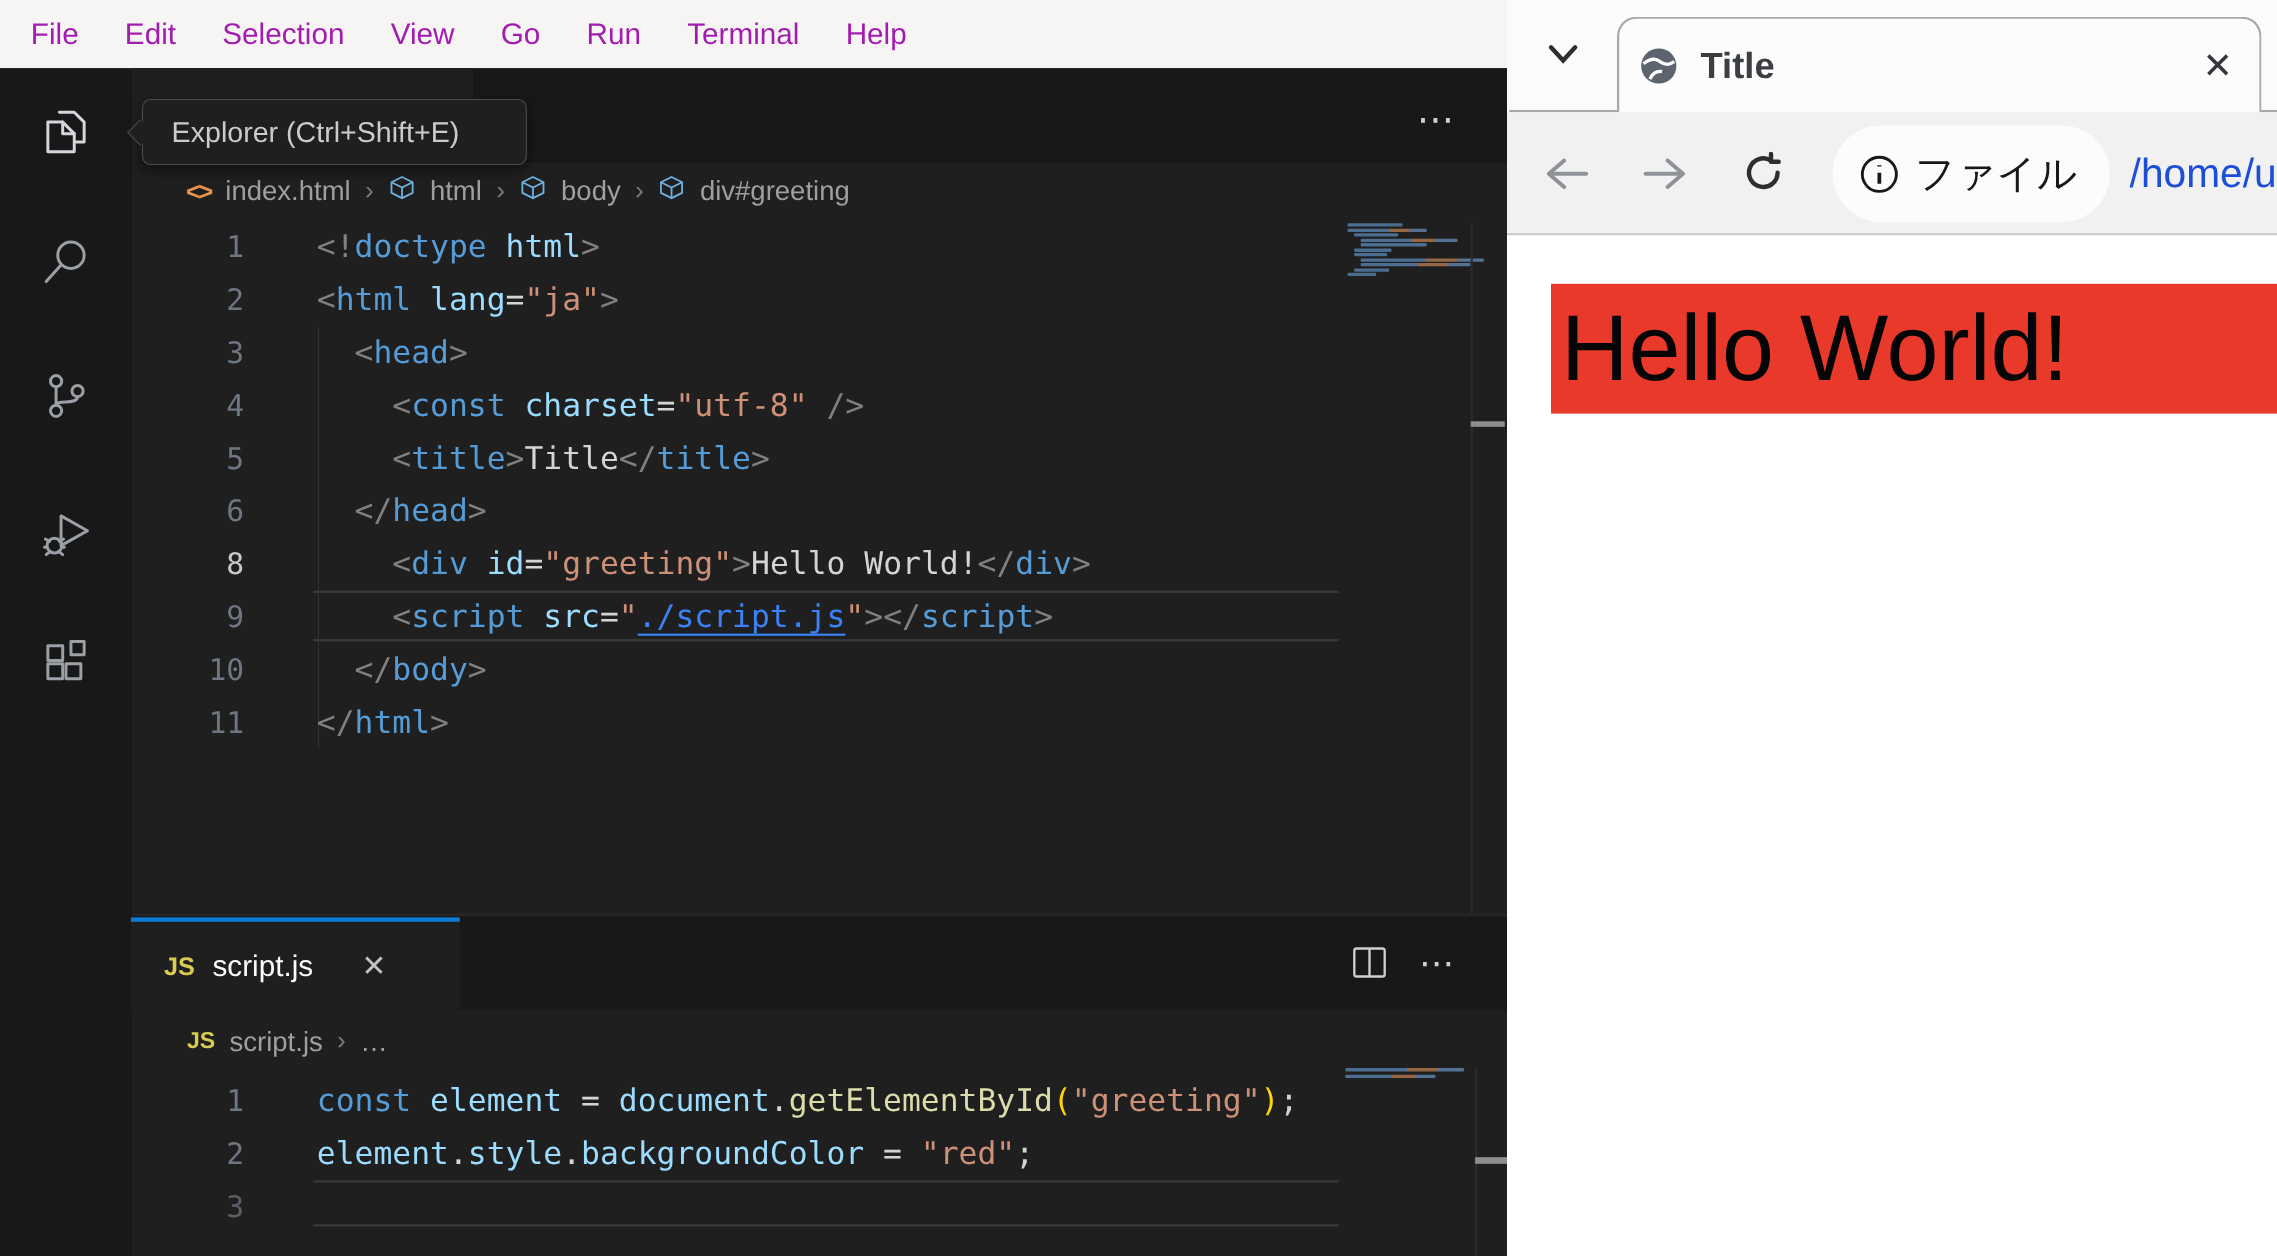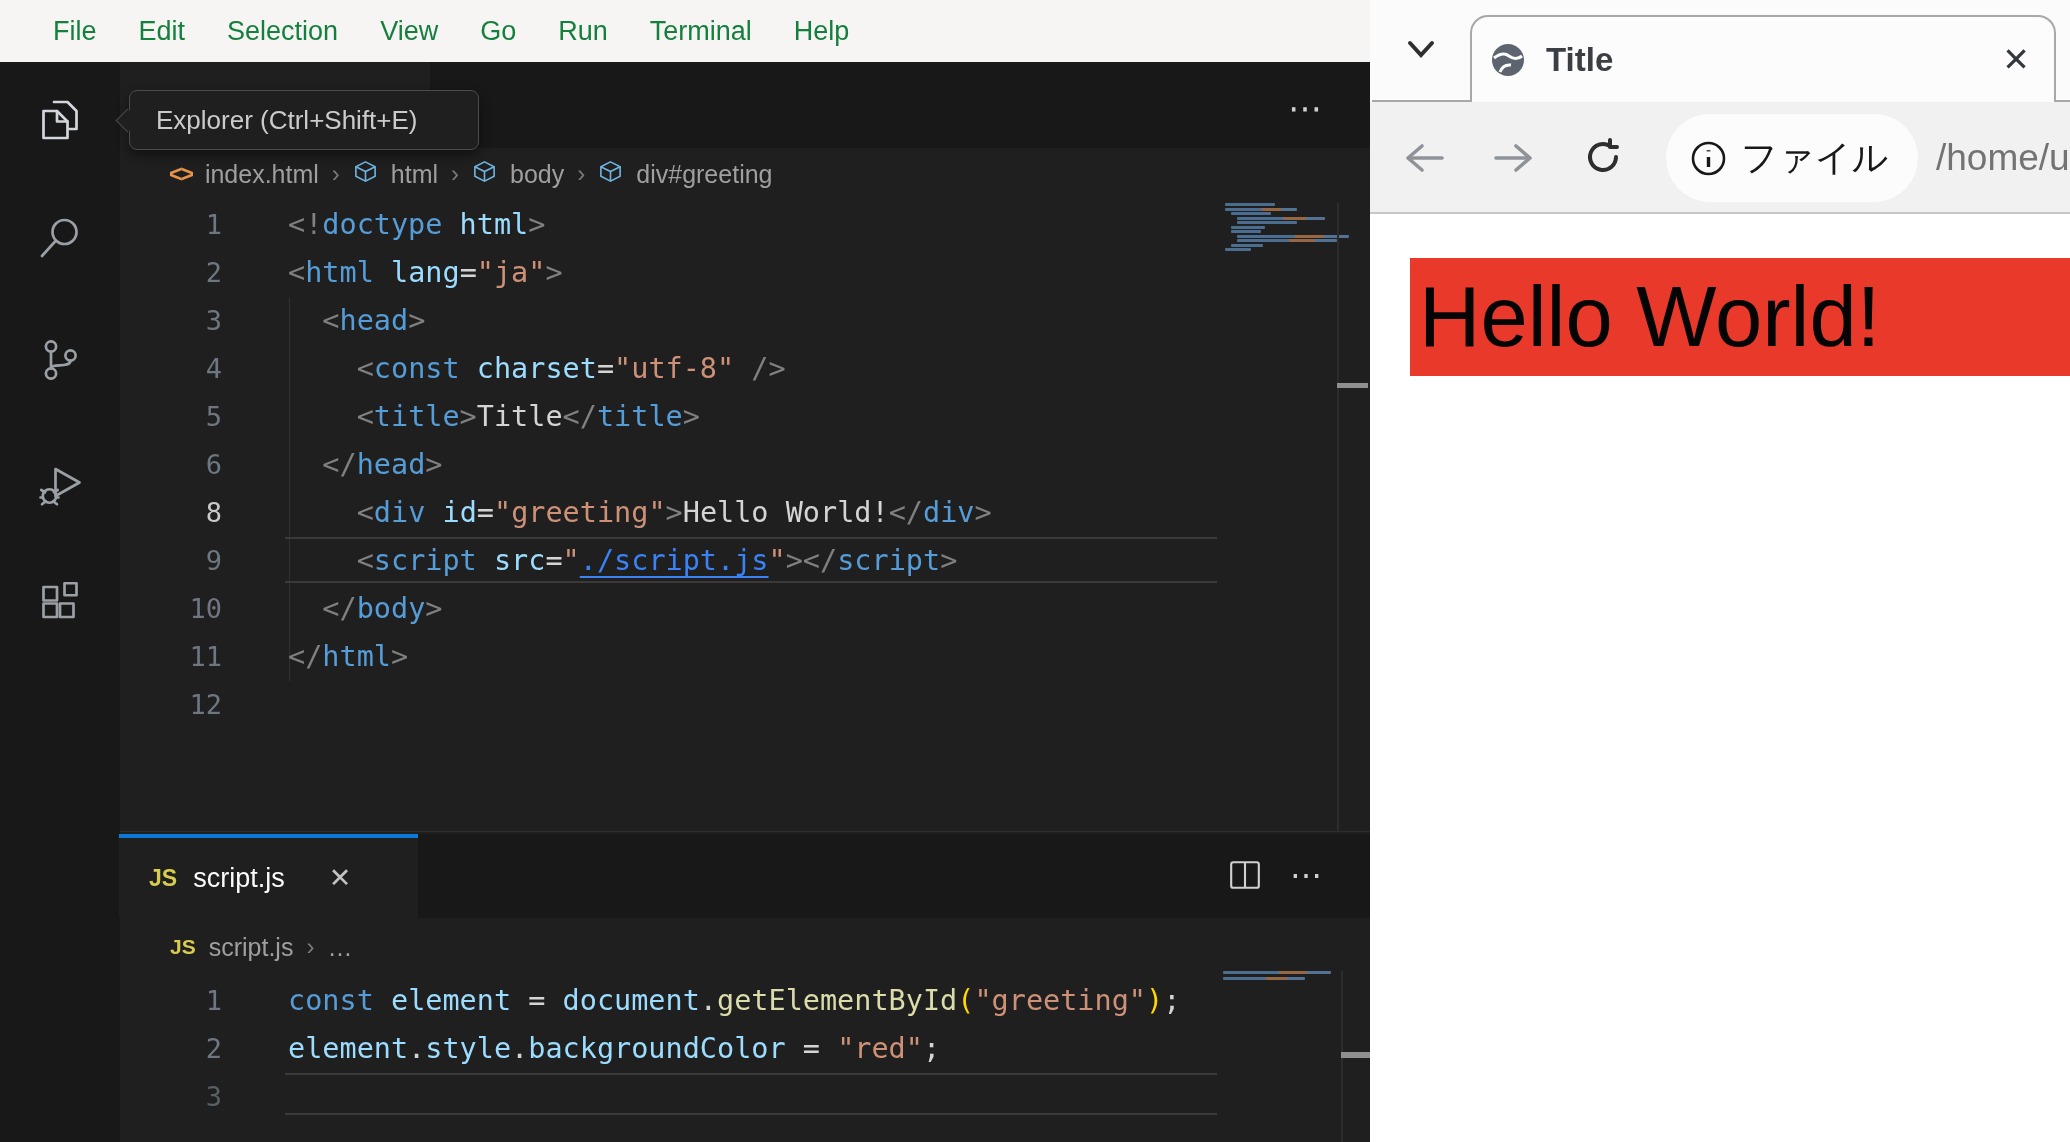--- a/index.html
+++ b/index.html
@@ -5,21 +5,21 @@
   * { margin:0; padding:0; box-sizing:border-box; }
   html,body { background:#333; }
   #stage {
     position:relative; width:2070px; height:1142px; overflow:hidden;
     background:#fff; font-family:"Liberation Sans", sans-serif;
   }
   .abs { position:absolute; }
 
   
   #menubar { left:0; top:0; width:1370px; height:62px; background:#f6f5f4;
-    display:flex; align-items:center; padding-left:32px; color:#15803d; font-size:27px; }
+    display:flex; align-items:center; padding-left:7px; color:#a21caf; font-size:27px; }
   .menu-item { padding:0 21px; cursor:default; }
 
   #vscode-body { left:0; top:62px; width:1370px; height:1080px; background:#1f1f1f; }
 
   #activitybar { left:0; top:62px; width:120px; height:1080px; background:#181818; }
   .act-icon { position:absolute; left:36px; width:48px; height:48px; }
   .act-icon svg { width:48px; height:48px; stroke:#9aa0a6; fill:none; stroke-width:1.8; stroke-linejoin:round; stroke-linecap:round; }
   .act-icon.active svg { stroke:#d3d6dc; }
 
   #tabbar-top { left:120px; top:62px; width:1250px; height:86px; background:#181818; }
@@ -100,21 +100,21 @@
   .nav-btn svg { width:44px; height:32px; fill:none; stroke-linecap:round; stroke-linejoin:round; }
   #back-btn { left:1402px; } #fwd-btn { left:1492px; }
   #back-btn svg, #fwd-btn svg { stroke:#8f9399; stroke-width:3.6; }
   #reload-btn { left:1584px; top:138px; width:40px; height:40px; }
   #reload-btn svg { width:38px; height:38px; stroke:#2e2e2e; stroke-width:4; fill:none; stroke-linecap:round; }
   #site-chip { left:1666px; top:114px; height:88px; width:252px; border-radius:44px;
     background:#fcfcfc; display:flex; align-items:center; padding:0 24px; gap:14px; }
   #site-chip svg { width:37px; height:37px; stroke:#17181a; fill:none; stroke-width:2.6; }
   #site-chip .chip-label { color:#17181a; font-size:36px; }
   #url-text { left:1936px; top:102px; height:112px; width:134px; overflow:hidden;
-    display:flex; align-items:center; color:#737373; font-size:37px; white-space:nowrap; }
+    display:flex; align-items:center; color:#1d4ed8; font-size:37px; white-space:nowrap; }
 
   #page-content { left:1370px; top:214px; width:700px; height:928px; background:#ffffff; }
   #red-banner { left:1410px; top:258px; width:660px; height:118px;
     display:flex; align-items:center; padding-left:9px;
     color:#050505; font-size:85px; white-space:nowrap; overflow:hidden; }
 </style>
 </head>
 <body>
 
 <div id="stage">
@@ -211,21 +211,20 @@
       <div class="crow"><span class="ln">1</span><span class="codeline"><span class="tk-p">&lt;!</span><span class="tk-tag">doctype</span><span class="tk-pl"> </span><span class="tk-attr">html</span><span class="tk-p">&gt;</span></span></div>
       <div class="crow"><span class="ln">2</span><span class="codeline"><span class="tk-p">&lt;</span><span class="tk-tag">html</span><span class="tk-pl"> </span><span class="tk-attr">lang</span><span class="tk-op">=</span><span class="tk-str">"ja"</span><span class="tk-p">&gt;</span></span></div>
       <div class="crow"><span class="ln">3</span><span class="codeline"><span class="tk-pl">  </span><span class="tk-p">&lt;</span><span class="tk-tag">head</span><span class="tk-p">&gt;</span></span></div>
       <div class="crow"><span class="ln">4</span><span class="codeline"><span class="tk-pl">    </span><span class="tk-p">&lt;</span><span class="tk-tag">const</span><span class="tk-pl"> </span><span class="tk-attr">charset</span><span class="tk-op">=</span><span class="tk-str">"utf-8"</span><span class="tk-pl"> </span><span class="tk-p">/&gt;</span></span></div>
       <div class="crow"><span class="ln">5</span><span class="codeline"><span class="tk-pl">    </span><span class="tk-p">&lt;</span><span class="tk-tag">title</span><span class="tk-p">&gt;</span><span class="tk-txt">Title</span><span class="tk-p">&lt;/</span><span class="tk-tag">title</span><span class="tk-p">&gt;</span></span></div>
       <div class="crow"><span class="ln">6</span><span class="codeline"><span class="tk-pl">  </span><span class="tk-p">&lt;/</span><span class="tk-tag">head</span><span class="tk-p">&gt;</span></span></div>
       <div class="crow active"><span class="ln">8</span><span class="codeline"><span class="tk-pl">    </span><span class="tk-p">&lt;</span><span class="tk-tag">div</span><span class="tk-pl"> </span><span class="tk-attr">id</span><span class="tk-op">=</span><span class="tk-str">"greeting"</span><span class="tk-p">&gt;</span><span class="tk-txt">Hello World!</span><span class="tk-p">&lt;/</span><span class="tk-tag">div</span><span class="tk-p">&gt;</span></span></div>
       <div class="crow"><span class="ln">9</span><span class="codeline"><span class="tk-pl">    </span><span class="tk-p">&lt;</span><span class="tk-tag">script</span><span class="tk-pl"> </span><span class="tk-attr">src</span><span class="tk-op">=</span><span class="tk-str">"</span><span class="tk-strl">./script.js</span><span class="tk-str">"</span><span class="tk-p">&gt;</span><span class="tk-p">&lt;/</span><span class="tk-tag">script</span><span class="tk-p">&gt;</span></span></div>
       <div class="crow"><span class="ln">10</span><span class="codeline"><span class="tk-pl">  </span><span class="tk-p">&lt;/</span><span class="tk-tag">body</span><span class="tk-p">&gt;</span></span></div>
       <div class="crow"><span class="ln">11</span><span class="codeline"><span class="tk-p">&lt;/</span><span class="tk-tag">html</span><span class="tk-p">&gt;</span></span></div>
-      <div class="crow"><span class="ln">12</span><span class="codeline"></span></div>
     </div>
 
   <div class="abs" id="minimap-top" style="left:1225px;top:203px;width:120px;height:52px">
       <div class="minimap-row mm-b" style="left: 0px; top: 0px; width: 50px;"></div>
       <div class="minimap-row mm-m" style="left: 0px; top: 4.5px; width: 72px;"></div>
       <div class="minimap-row mm-b" style="left: 6px; top: 9px; width: 40px;"></div>
       <div class="minimap-row mm-m" style="left: 12px; top: 13.5px; width: 88px;"></div>
       <div class="minimap-row mm-b" style="left: 12px; top: 18px; width: 60px;"></div>
       <div class="minimap-row mm-b" style="left: 6px; top: 22.5px; width: 34px;"></div>
       <div class="minimap-row mm-b" style="left: 6px; top: 27px; width: 30px;"></div>

